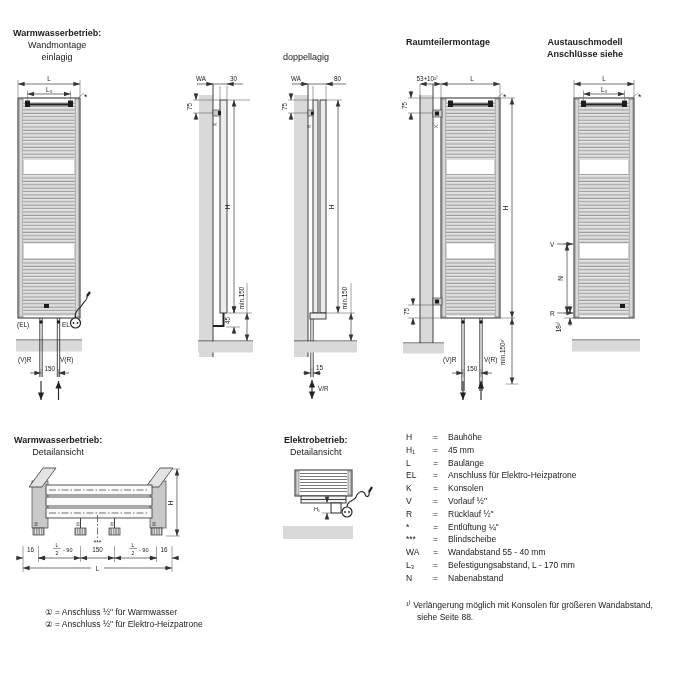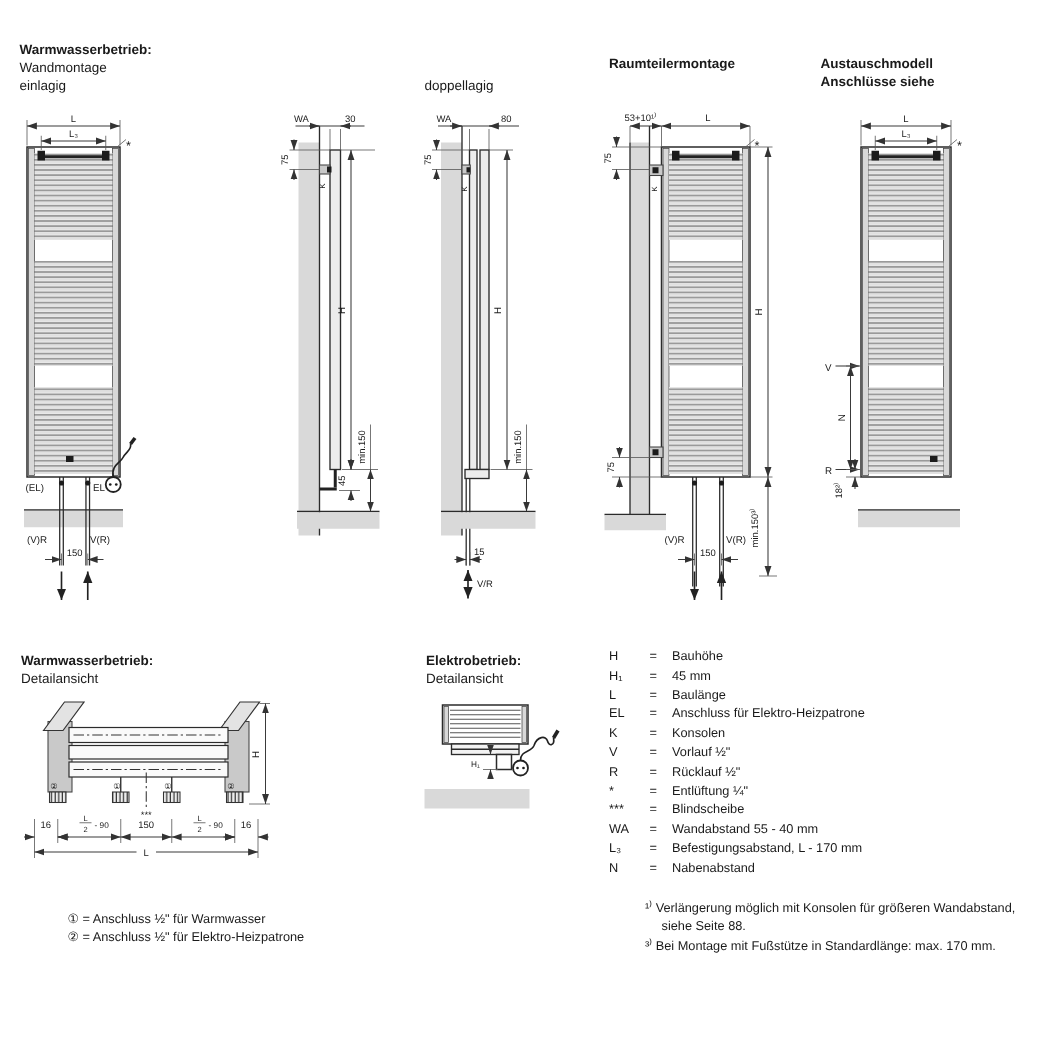--- a/index.html
+++ b/index.html
@@ -1,25 +1,25 @@
 <!DOCTYPE html>
 <html><head>
 <meta charset="utf-8">
 <style>
   html,body{margin:0;padding:0;background:#fff;}
   #page{position:relative;width:700px;height:700px;background:#fff;overflow:hidden;
         font-family:"Liberation Sans",sans-serif;color:#1a1a1a;}
   #art{position:absolute;left:0;top:0;}
-  .hblock{position:absolute;font-size:9px;line-height:12px;white-space:nowrap;}
+  .hblock{position:absolute;font-size:9px;line-height:12px;white-space:nowrap;text-align:center;}
   .bold{font-weight:bold;}
   .legend{position:absolute;left:406px;top:431px;width:292px;font-size:8.5px;line-height:12.8px;}
   .lrow{display:flex;}
   .lsym{width:27px;}
   .leq{width:15px;}
-  .fnr{position:absolute;left:406px;top:599px;width:262px;font-size:8.5px;line-height:12.4px;margin-left:24px;}
+  .fnr{position:absolute;left:406px;top:599px;width:262px;font-size:8.5px;line-height:12.4px;}
   .fnr .fn{padding-left:11px;text-indent:-11px;}
   .units{margin-top:11px;}
   .fnl{position:absolute;left:45px;top:606px;font-size:8.5px;line-height:12.4px;white-space:nowrap;}
   svg text{font-family:"Liberation Sans",sans-serif;fill:#1a1a1a;}
   .t5{font-size:5px;}.t55{font-size:5.5px;}.t6{font-size:6.3px;}.t65{font-size:6.5px;}.t8{font-size:8.5px;}
   .dim{stroke:#3a3a3a;stroke-width:0.7;fill:none;}
   .ext{stroke:#5a5a5a;stroke-width:0.55;fill:none;}
   .frame{fill:#ffffff;stroke:#2b2b2b;stroke-width:1;}
   .rail{fill:#d8d8d8;stroke:#444;stroke-width:0.5;}
   .tube{fill:url(#tubes);stroke:none;}
@@ -505,21 +505,20 @@
       </div>
   <div class="lrow">
         <span class="lsym">N</span>
         <span class="leq">=</span>
         <span>Nabenabstand</span>
       </div>
 </div>
 
 <div class="fnr">
   <div class="fn"><span>¹⁾</span> <span>Verlängerung möglich mit Konsolen für größeren Wandabstand, siehe Seite 88.</span></div>
-  <div class="fn"><span>³⁾</span> <span>Bei Montage mit Fußstütze in Standardlänge: max. 170 mm.</span></div>
 </div>
 
 <div class="fnl">
   <div>① = Anschluss ½" für Warmwasser</div>
   <div>② = Anschluss ½" für Elektro-Heizpatrone</div>
 </div>
 
 </div>
 
 </body></html>

